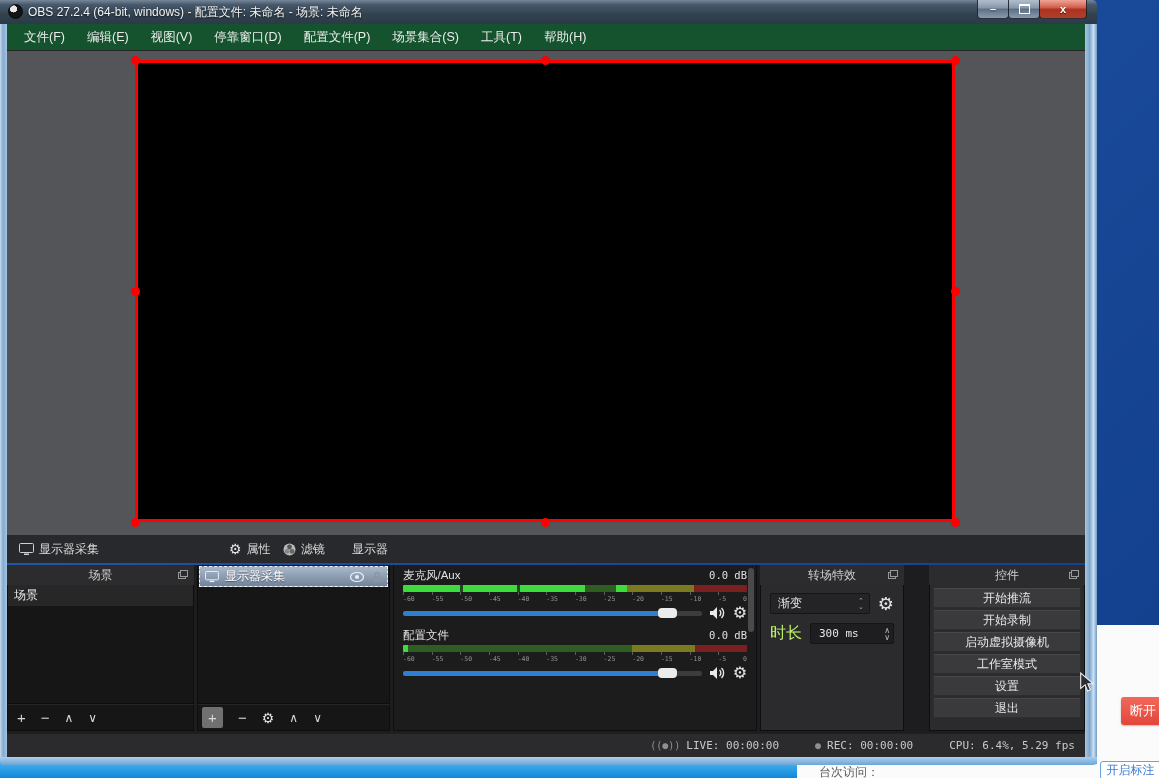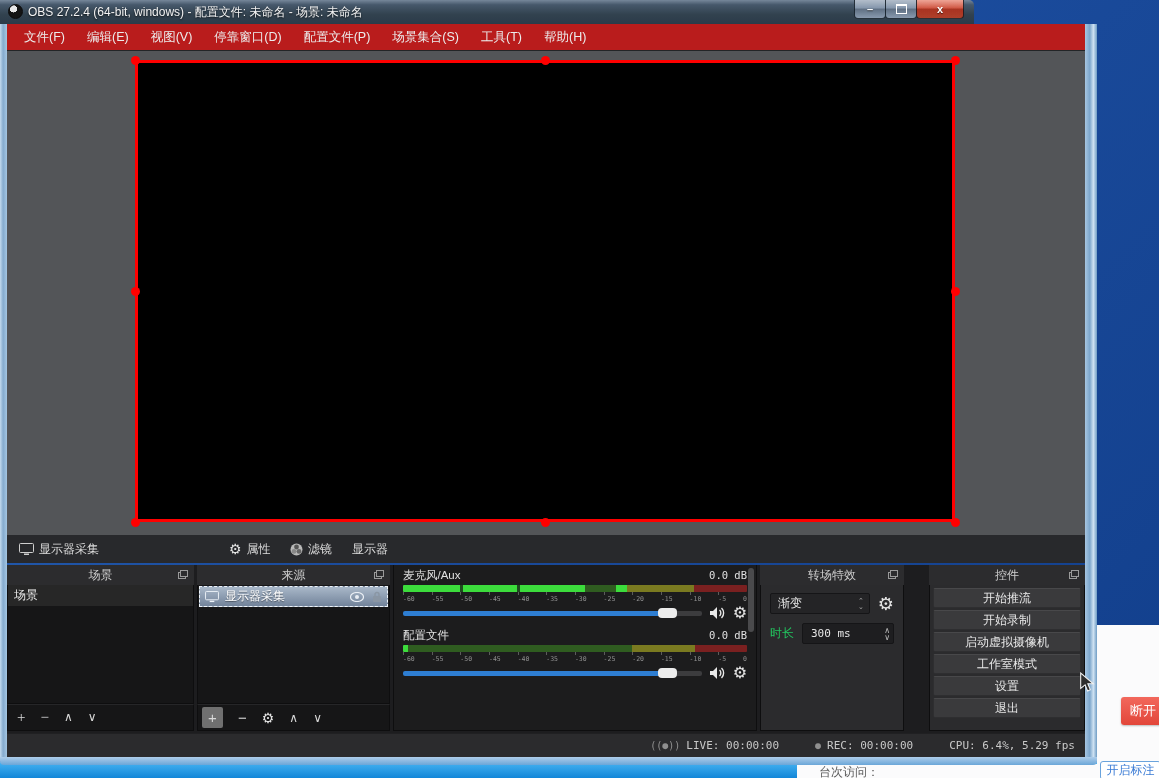--- a/index.html
+++ b/index.html
@@ -17,21 +17,21 @@
   .white-bottom{left:797px;top:764px;width:427px;height:14px;background:#fbfbfc;
     color:#5a5a5a;font-size:12px;padding-left:22px;box-sizing:border-box;}
   .btn-disconnect{left:1121px;top:697px;width:44px;height:28px;border-radius:3px;
     background:linear-gradient(#f2685c,#e2463a);color:#fff;font-size:13px;
     display:flex;align-items:center;justify-content:center;box-shadow:0 1px 2px rgba(0,0,0,.25);}
   .btn-annotate{left:1100px;top:761px;width:59px;height:17px;background:#fff;
     border:1px solid #6aa3dc;border-radius:3px;color:#3a7bd5;font-size:12px;
     display:flex;align-items:flex-start;justify-content:center;overflow:hidden;}
 
   
-  .titlebar{left:0;top:0;width:974px;height:24px;
+  .titlebar{left:0;top:0;width:1097px;height:24px;
     background:linear-gradient(#76879a 0%,#46586b 20%,#32424f 60%,#2b3a49 100%);
     border-bottom:1px solid #16202a;border-radius:0 5px 0 0;}
   .title-text{position:absolute;left:28px;top:0;line-height:24px;color:#f2f2f2;
     font-size:12px;text-shadow:0 1px 2px rgba(0,0,0,.7);white-space:nowrap;}
   .obs-logo{position:absolute;left:8px;top:4px;width:15px;height:15px;border-radius:50%;
     background:radial-gradient(circle at 35% 30%,#e8e8e8 0 28%,#141414 30%);
     border:1px solid #0b0b0b;box-sizing:border-box;}
   .winbtns{position:absolute;right:10px;top:0;display:flex;}
   .wbtn{height:18px;border:1px solid rgba(15,25,35,.85);border-top:none;
     border-radius:0 0 4px 4px;display:flex;align-items:center;justify-content:center;
@@ -44,21 +44,21 @@
   .max-glyph{width:9px;height:7px;border:1px solid #fff;border-top-width:2px;display:inline-block;}
 
   .glass-left{left:0;top:24px;width:7px;height:733px;
     background:linear-gradient(to right,#c3daee,#85abce 45%,#a5c6e2);}
   .glass-right{left:1085px;top:24px;width:12px;height:733px;
     background:linear-gradient(to right,#a7c6e2,#7ca6cc 40%,#cfe2f2 70%,#6f9cc4);}
   .glass-bottom{left:0;top:757px;width:1097px;height:8px;
     background:linear-gradient(#aecdea,#6aa6d8);border-radius:0 0 4px 4px;}
 
   
-  .menubar{left:7px;top:24px;width:1078px;height:27px;background:#b91c1c;
+  .menubar{left:7px;top:24px;width:1078px;height:27px;background:#14532d;
     border-bottom:1px solid #232527;display:flex;align-items:center;padding-left:6px;box-sizing:border-box;}
   .menu-item{color:#ececec;font-size:12.5px;padding:0 11px;line-height:26px;}
 
   
   .preview{left:7px;top:51px;width:1078px;height:484px;background:#535558;}
   .canvas{left:135px;top:60px;width:820px;height:462px;background:#000;
     border:3px solid #ff0000;box-sizing:border-box;}
   .handle{position:absolute;width:9px;height:9px;border-radius:50%;background:#ff0000;}
 
   
@@ -116,21 +116,21 @@
   .gear{color:#e4e4e4;font-size:16px;line-height:16px;}
   .scrollbar{position:absolute;right:2px;top:3px;width:6px;height:64px;background:#4a4a4c;border-radius:3px;}
 
   
   .trans-body{flex:1;background:#2b2b2d;border:1px solid #0e0e0f;border-top:none;padding:8px 9px;box-sizing:border-box;}
   .trow{display:flex;align-items:center;gap:8px;}
   .tcombo{flex:1;height:21px;background:#242426;border:1px solid #151517;border-radius:2px;
     display:flex;align-items:center;color:#e6e6e6;font-size:12px;padding-left:7px;box-sizing:border-box;}
   .tcombo .spin{margin-left:auto;margin-right:5px;color:#aaa;font-size:7px;line-height:6px;
     display:flex;flex-direction:column;align-items:center;}
-  .dur-label{color:#22c55e;font-size:12px;}
+  .dur-label{color:#bef264;font-size:16px;}
   .dur-input{flex:1;height:21px;background:#1e1e20;border:1px solid #151517;border-radius:2px;
     display:flex;align-items:center;color:#e6e6e6;font-size:11px;padding-left:8px;box-sizing:border-box;}
   .dur-spin{margin-left:auto;margin-right:3px;color:#bbb;font-size:8px;line-height:7px;
     display:flex;flex-direction:column;align-items:center;}
 
   
   .ctrl-body{flex:1;background:#2b2b2d;border:1px solid #0e0e0f;border-top:none;padding:3px 3px;box-sizing:border-box;}
   .ctrl-btn{display:block;width:100%;height:20px;margin-bottom:2px;background:#3a3a3c;
     border:1px solid #2e2e30;border-top-color:#48484a;border-radius:2px;color:#e8e8e8;
     font-size:12px;text-align:center;line-height:18px;box-sizing:border-box;}
@@ -205,63 +205,56 @@
     <svg class="ic" width="15" height="13" viewBox="0 0 15 13">
         <rect x="0.5" y="0.5" width="14" height="9" rx="1" fill="none" stroke="currentColor"></rect>
         <rect x="5" y="10.5" width="5" height="1.5" fill="currentColor"></rect>
       </svg>
     <span>显示器采集</span>
   </span>
   <span class="sb-item" style="left:222px;">
     <span class="gear" style="font-size:14px;">⚙</span>
     <span>属性</span>
   </span>
-  <span class="sb-item" style="left:283px;">
+  <span class="sb-item" style="left:276px;">
     <svg width="13" height="13" viewBox="0 0 13 13">
         <circle cx="6.5" cy="6.5" r="6" fill="#b9b9b9"></circle>
         <circle cx="6.5" cy="4" r="2.4" fill="#555"></circle>
         <circle cx="4" cy="8.4" r="2.4" fill="#888"></circle>
         <circle cx="9" cy="8.4" r="2.4" fill="#666"></circle>
       </svg>
     <span>滤镜</span>
   </span>
   <span class="sb-item" style="left:345px;">
     <span>显示器</span>
   </span>
 </div>
 
 <div class="abs dockbg"></div>
 
-<div class="dock" style="left:7px;width:187px;font-family:Liberation Serif, serif;">
+<div class="dock" style="left:7px;width:187px;">
   <div class="dock-header">
     <span>场景</span>
     <span class="float-ic">
         <span class="b"></span>
         <span class="f"></span>
       </span>
   </div>
   <div class="dock-list">
     <div class="scene-row">场景</div>
   </div>
   <div class="dock-tools">
     <span>+</span>
     <span>−</span>
     <span style="font-size:12px;">∧</span>
     <span style="font-size:12px;">∨</span>
   </div>
 </div>
 
 <div class="dock" style="left:197px;width:193px;">
-  <div class="dock-header">
-    <span>来源</span>
-    <span class="float-ic">
-        <span class="b"></span>
-        <span class="f"></span>
-      </span>
-  </div>
   <div class="dock-list">
     <div class="src-row">
       <svg width="14" height="12" viewBox="0 0 15 13">
           <rect x="0.5" y="0.5" width="14" height="9" rx="1" fill="none" stroke="#eef3f8"></rect>
           <rect x="5" y="10.5" width="5" height="1.5" fill="#eef3f8"></rect>
         </svg>
       <span>显示器采集</span>
       <span class="right">
         <svg width="14" height="10" viewBox="0 0 14 10">
             <ellipse cx="7" cy="5" rx="6.5" ry="4.5" fill="none" stroke="#e9eef4" stroke-width="1.2"></ellipse>

